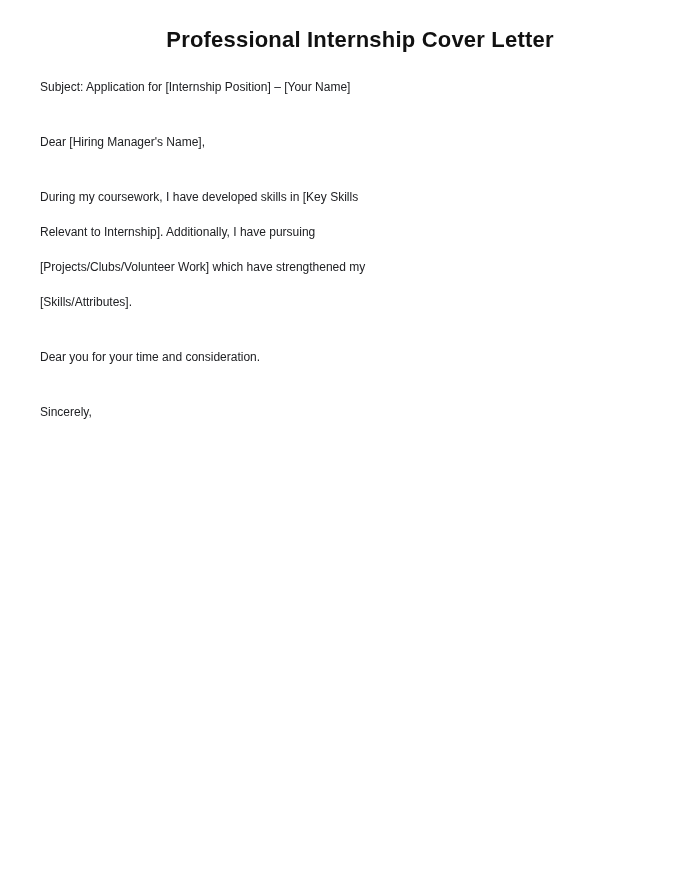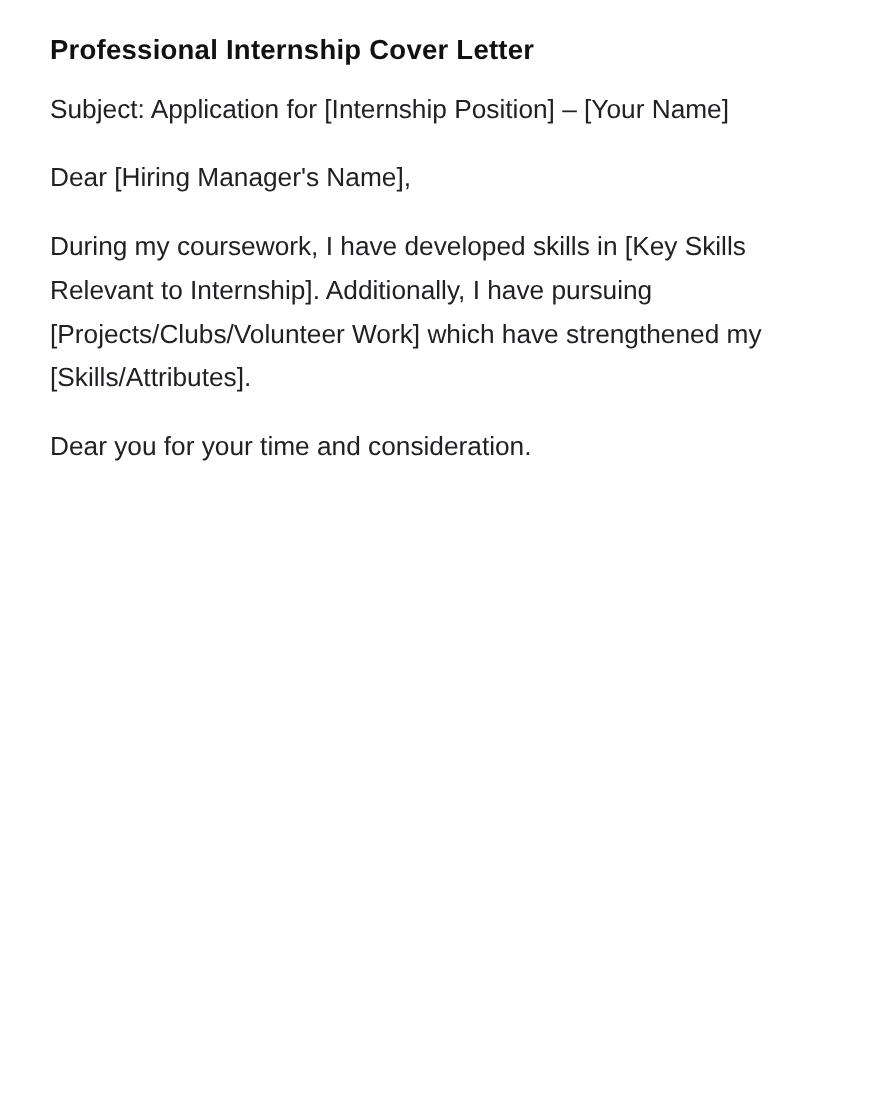--- a/index.html
+++ b/index.html
@@ -21,23 +21,24 @@
     background: #ffffff;
     padding: 26px 20px 0 40px;
   }
   .doc-title {
     font-size: 22px;
     line-height: 28px;
     font-weight: 700;
     color: #111111;
     margin: 0 0 16px 0;
     letter-spacing: 0.2px;
+    text-align: center;
   }
   .para {
-    font-size: 21px;
+    font-size: 12px;
     line-height: 35px;
     font-weight: 400;
     color: #202124;
     margin: 0 0 20px 0;
     white-space: pre-line; 
   }
 </style>
 </head>
 <body>
 
@@ -50,14 +51,15 @@
 
 
   <p class="para">During my coursework, I have developed skills in [Key Skills
 Relevant to Internship]. Additionally, I have pursuing
 [Projects/Clubs/Volunteer Work] which have strengthened my
 [Skills/Attributes].</p>
 
 
   <p class="para">Dear you for your time and consideration.</p>
 
+  <p class="para">Sincerely,</p>
 
 </div>
 
 </body></html>

